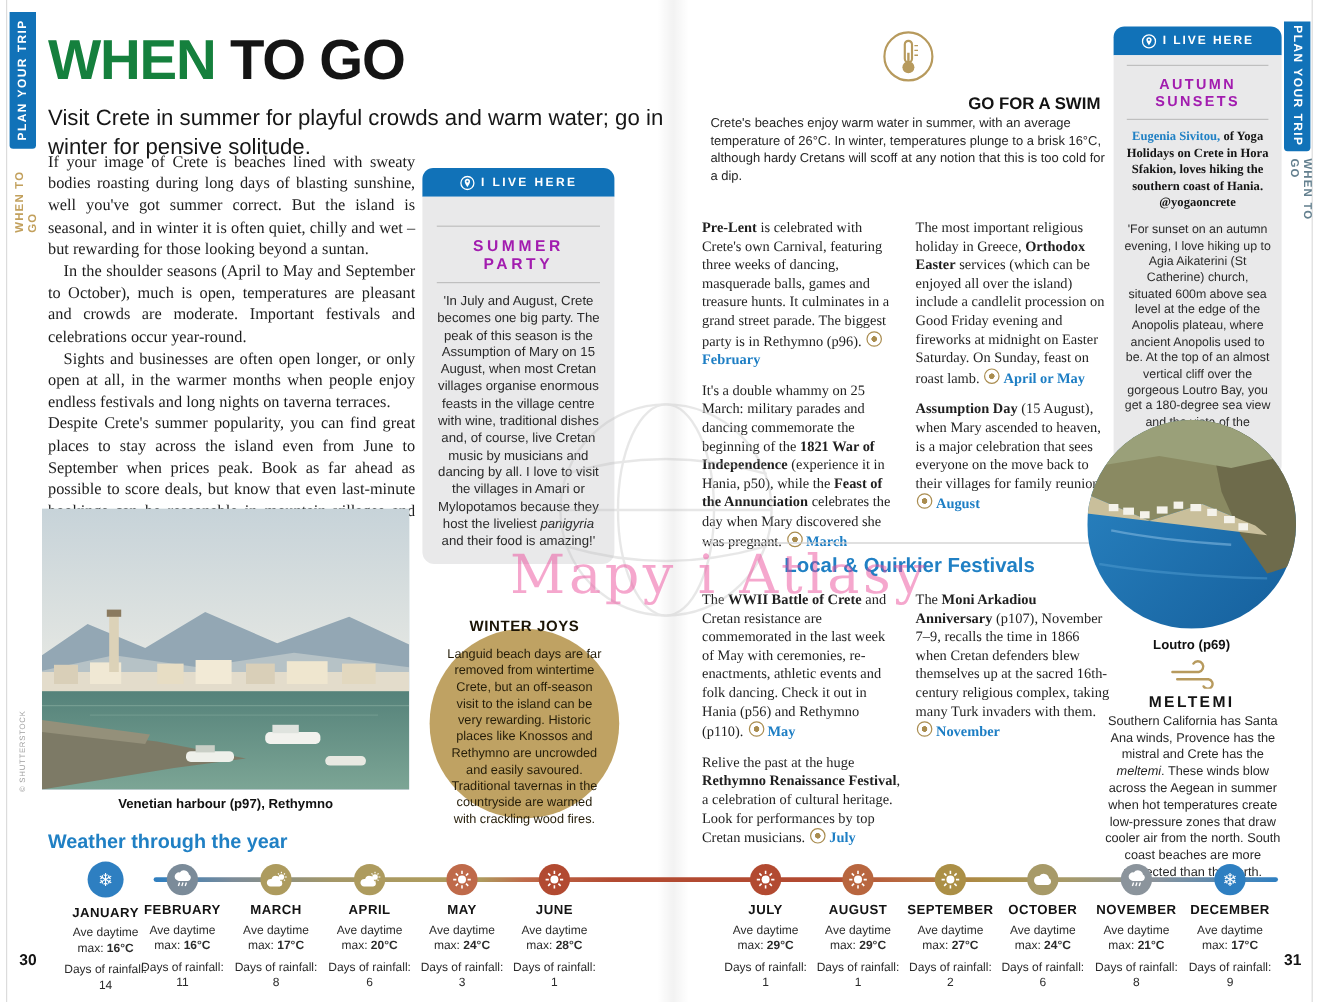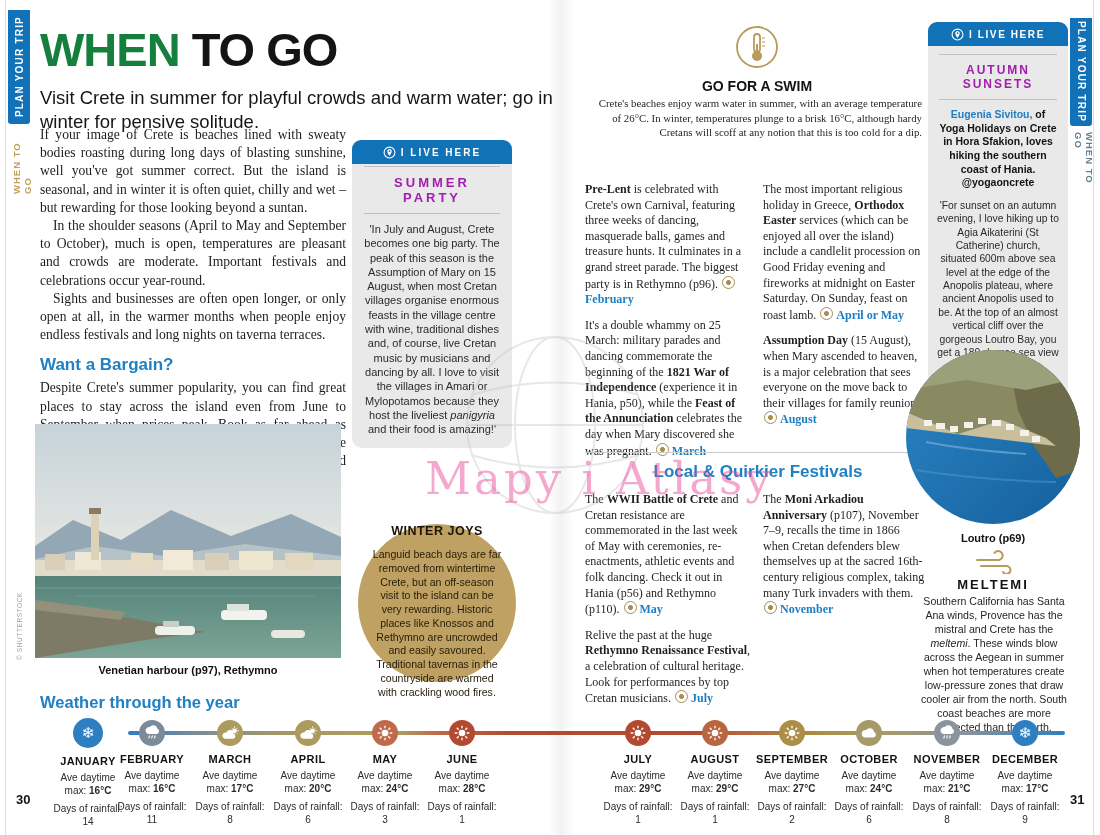--- a/index.html
+++ b/index.html
@@ -29,33 +29,33 @@
   .photo svg{display:block;}
   .caption{position:absolute;font-weight:bold;font-size:11px;color:#111;text-align:center;}
   .credit{position:absolute;left:16px;top:660px;transform:rotate(-90deg);transform-origin:0 0;
           font-size:6.5px;color:#a0a0a0;letter-spacing:.6px;white-space:nowrap;}
   
   .ilhbar{height:24px;background:#1172b8;border-radius:9px 9px 0 0;display:flex;align-items:center;justify-content:center;gap:5px;
           color:#fff;font-weight:bold;font-size:10px;letter-spacing:2px;}
   .graybox{background:#e9e9ea;border-radius:0 0 10px 10px;text-align:center;}
   .hrule{height:1px;background:#bfbfbf;margin:0 2px 8px;}
   .boxhead{font-weight:bold;letter-spacing:3px;color:#a21caf;margin:3px 0 8px;}
-  .boxintro{font-weight:bold;font-size:11px;line-height:1.3;color:#131313;margin-bottom:9px;}
+  .boxintro{font-weight:bold;font-size:11px;line-height:1.3;color:#131313;margin-bottom:9px;font-family:Liberation Serif, serif;}
   .boxquote{font-size:11px;line-height:1.3;color:#2a2a2a;}
   
   .sg-r{} .sg-b{font-weight:bold;} .sg-i{font-style:italic;} .sg-bb{font-weight:bold;color:#2080c4;}
   
   .wjcircle{position:absolute;left:358px;top:524px;width:158px;height:158px;border-radius:50%;background:#bfa263;
-            display:flex;flex-direction:column;align-items:center;text-align:center;padding:0;}
+            display:flex;flex-direction:column;align-items:center;justify-content:center;text-align:center;padding:0;}
   .wjhead{font-weight:bold;font-size:12.5px;letter-spacing:.5px;color:#1c1506;}
   .wjline{width:40px;height:2px;background:#3a2d12;margin:4px auto 6px;}
   .wjbody{font-size:10.6px;line-height:1.3;color:#241c08;padding:0 12px;}
   
-  .swimhead{position:absolute;left:597px;top:78px;width:320px;text-align:center;font-weight:bold;font-size:14px;color:#131313;}
-  .swimbody{position:absolute;left:592px;top:96px;width:330px;text-align:right;font-size:10.8px;line-height:1.35;color:#262626;font-family:Liberation Serif, serif;}
+  .swimhead{position:absolute;left:597px;top:78px;width:320px;text-align:right;font-weight:bold;font-size:14px;color:#131313;}
+  .swimbody{position:absolute;left:592px;top:96px;width:330px;text-align:left;font-size:10.8px;line-height:1.35;color:#262626;}
   
   .festhead{position:absolute;width:340px;text-align:center;font-weight:bold;font-size:17px;color:#2080c4;}
   .festcol{position:absolute;width:165px;font-family:Liberation Serif, serif;}
   .festcol p.fest{margin:0 0 10px;font-size:12px;line-height:1.3;color:#1f1f1f;}
   .stamp{display:inline-block;width:11px;height:11px;border:1.5px solid #a98c4f;border-radius:50%;
          background:radial-gradient(#a98c4f 28%,transparent 32%);vertical-align:-1px;margin:0 3px 0 1px;}
   .mname{font-weight:bold;color:#1d7ec4;}
   .divline{position:absolute;left:585px;top:452px;width:340px;height:1px;background:#cccccc;}
   
   .loutro{position:absolute;left:906px;top:350px;width:174px;height:174px;border-radius:50%;overflow:hidden;}
@@ -99,21 +99,20 @@
   </div>
   <div class="sideSection" style="left:1073px;top:132px;writing-mode:vertical-rl;color:#64808f;height:66px">WHEN TO GO</div>
 
   <div class="title"><span class="gold">WHEN</span><span class="blk"> TO GO</span></div>
   <div class="subtitle">Visit Crete in summer for playful crowds and warm water; go in winter for pensive solitude.</div>
 
   <div class="leftcol">
     <p>If your image of Crete is beaches lined with sweaty bodies roasting during long days of blasting sunshine, well you've got summer correct. But the island is seasonal, and in winter it is often quiet, chilly and wet – but rewarding for those looking beyond a suntan.</p>
     <p class="ind">In the shoulder seasons (April to May and September to October), much is open, temperatures are pleasant and crowds are moderate. Important festivals and celebrations occur year-round.</p>
     <p class="ind">Sights and businesses are often open longer, or only open at all, in the warmer months when people enjoy endless festivals and long nights on taverna terraces.</p>
-    <div class="h2blue">Want a Bargain?</div>
     <p>Despite Crete's summer popularity, you can find great places to stay across the island even from June to September when prices peak. Book as far ahead as possible to score deals, but know that even last-minute bookings can be reasonable in mountain villages and more obscure beach towns.</p>
   </div>
 
   <div class="photo">
     <svg width="306" height="234" viewBox="0 0 306 234">
       <defs>
         <linearGradient id="sky" x1="0" y1="0" x2="0" y2="1">
             <stop offset="0" stop-color="#c7d3d9"></stop>
             <stop offset="1" stop-color="#e9eae4"></stop>
           </linearGradient>
@@ -152,21 +151,21 @@
 
   <div class="abs" style="left:352px;top:140px;width:160px">
     <div class="ilhbar">
       <svg width="13" height="13" viewBox="0 0 24 24">
           <circle cx="12" cy="12" r="10" fill="none" stroke="#fff" stroke-width="2"></circle>
           <path d="M12 5.5c-2.3 0-4.1 1.8-4.1 4.1 0 3.1 4.1 8.6 4.1 8.6s4.1-5.5 4.1-8.6c0-2.3-1.8-4.1-4.1-4.1z" fill="#fff"></path>
           <circle cx="12" cy="9.6" r="1.6" fill="#1172b8"></circle>
         </svg>
       <span>I LIVE HERE</span>
     </div>
-    <div class="graybox" style="padding:2px 10px 12px">
+    <div class="graybox" style="padding:24px 10px 12px">
       <div class="hrule"></div>
       <div class="boxhead" style="font-size:13px">SUMMER PARTY</div>
       <div class="hrule"></div>
       <div class="boxquote"><span class="sg-r">'In July and August, Crete becomes one big party. The peak of this season is the Assumption of Mary on 15 August, when most Cretan villages organise enormous feasts in the village centre with wine, traditional dishes and, of course, live Cretan music by musicians and dancing by all. I love to visit the villages in Amari or Mylopotamos because they host the liveliest </span><span class="sg-i">panigyria</span><span class="sg-r"> and their food is amazing!'</span></div>
     </div>
   </div>
 
   <div class="wjcircle">
     <div class="wjhead">WINTER JOYS</div>
     <div class="wjline"></div>

